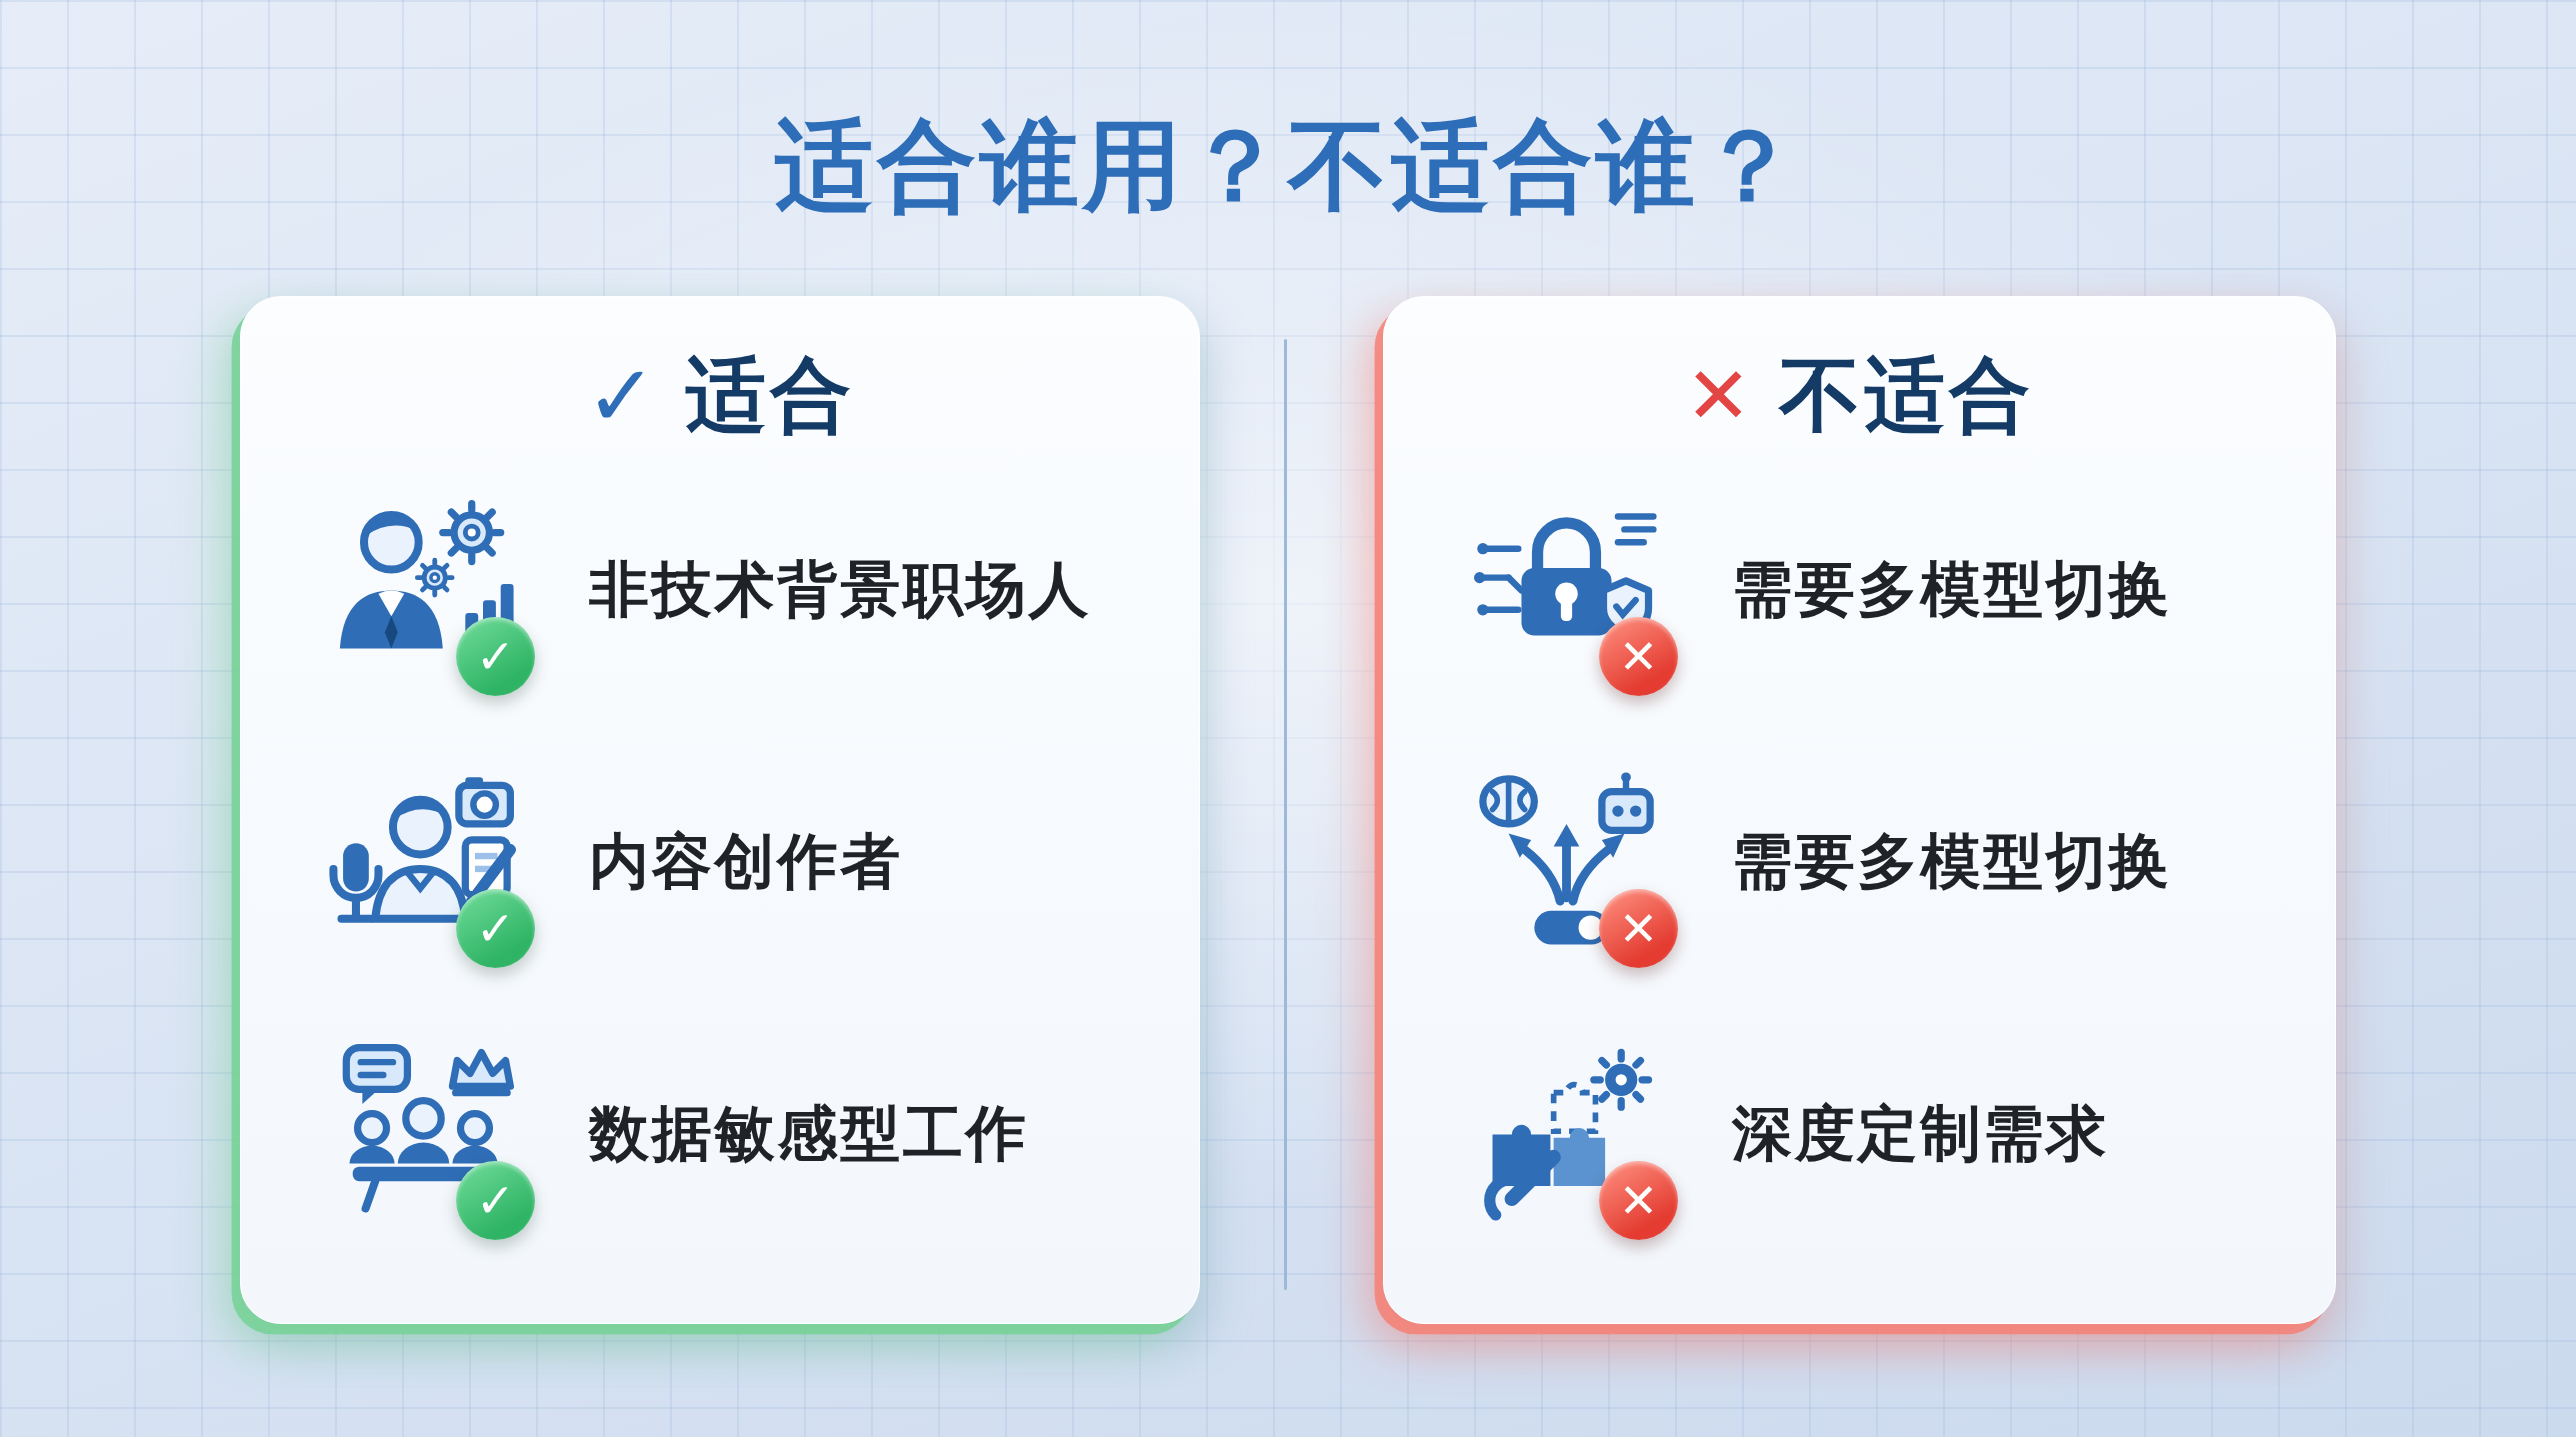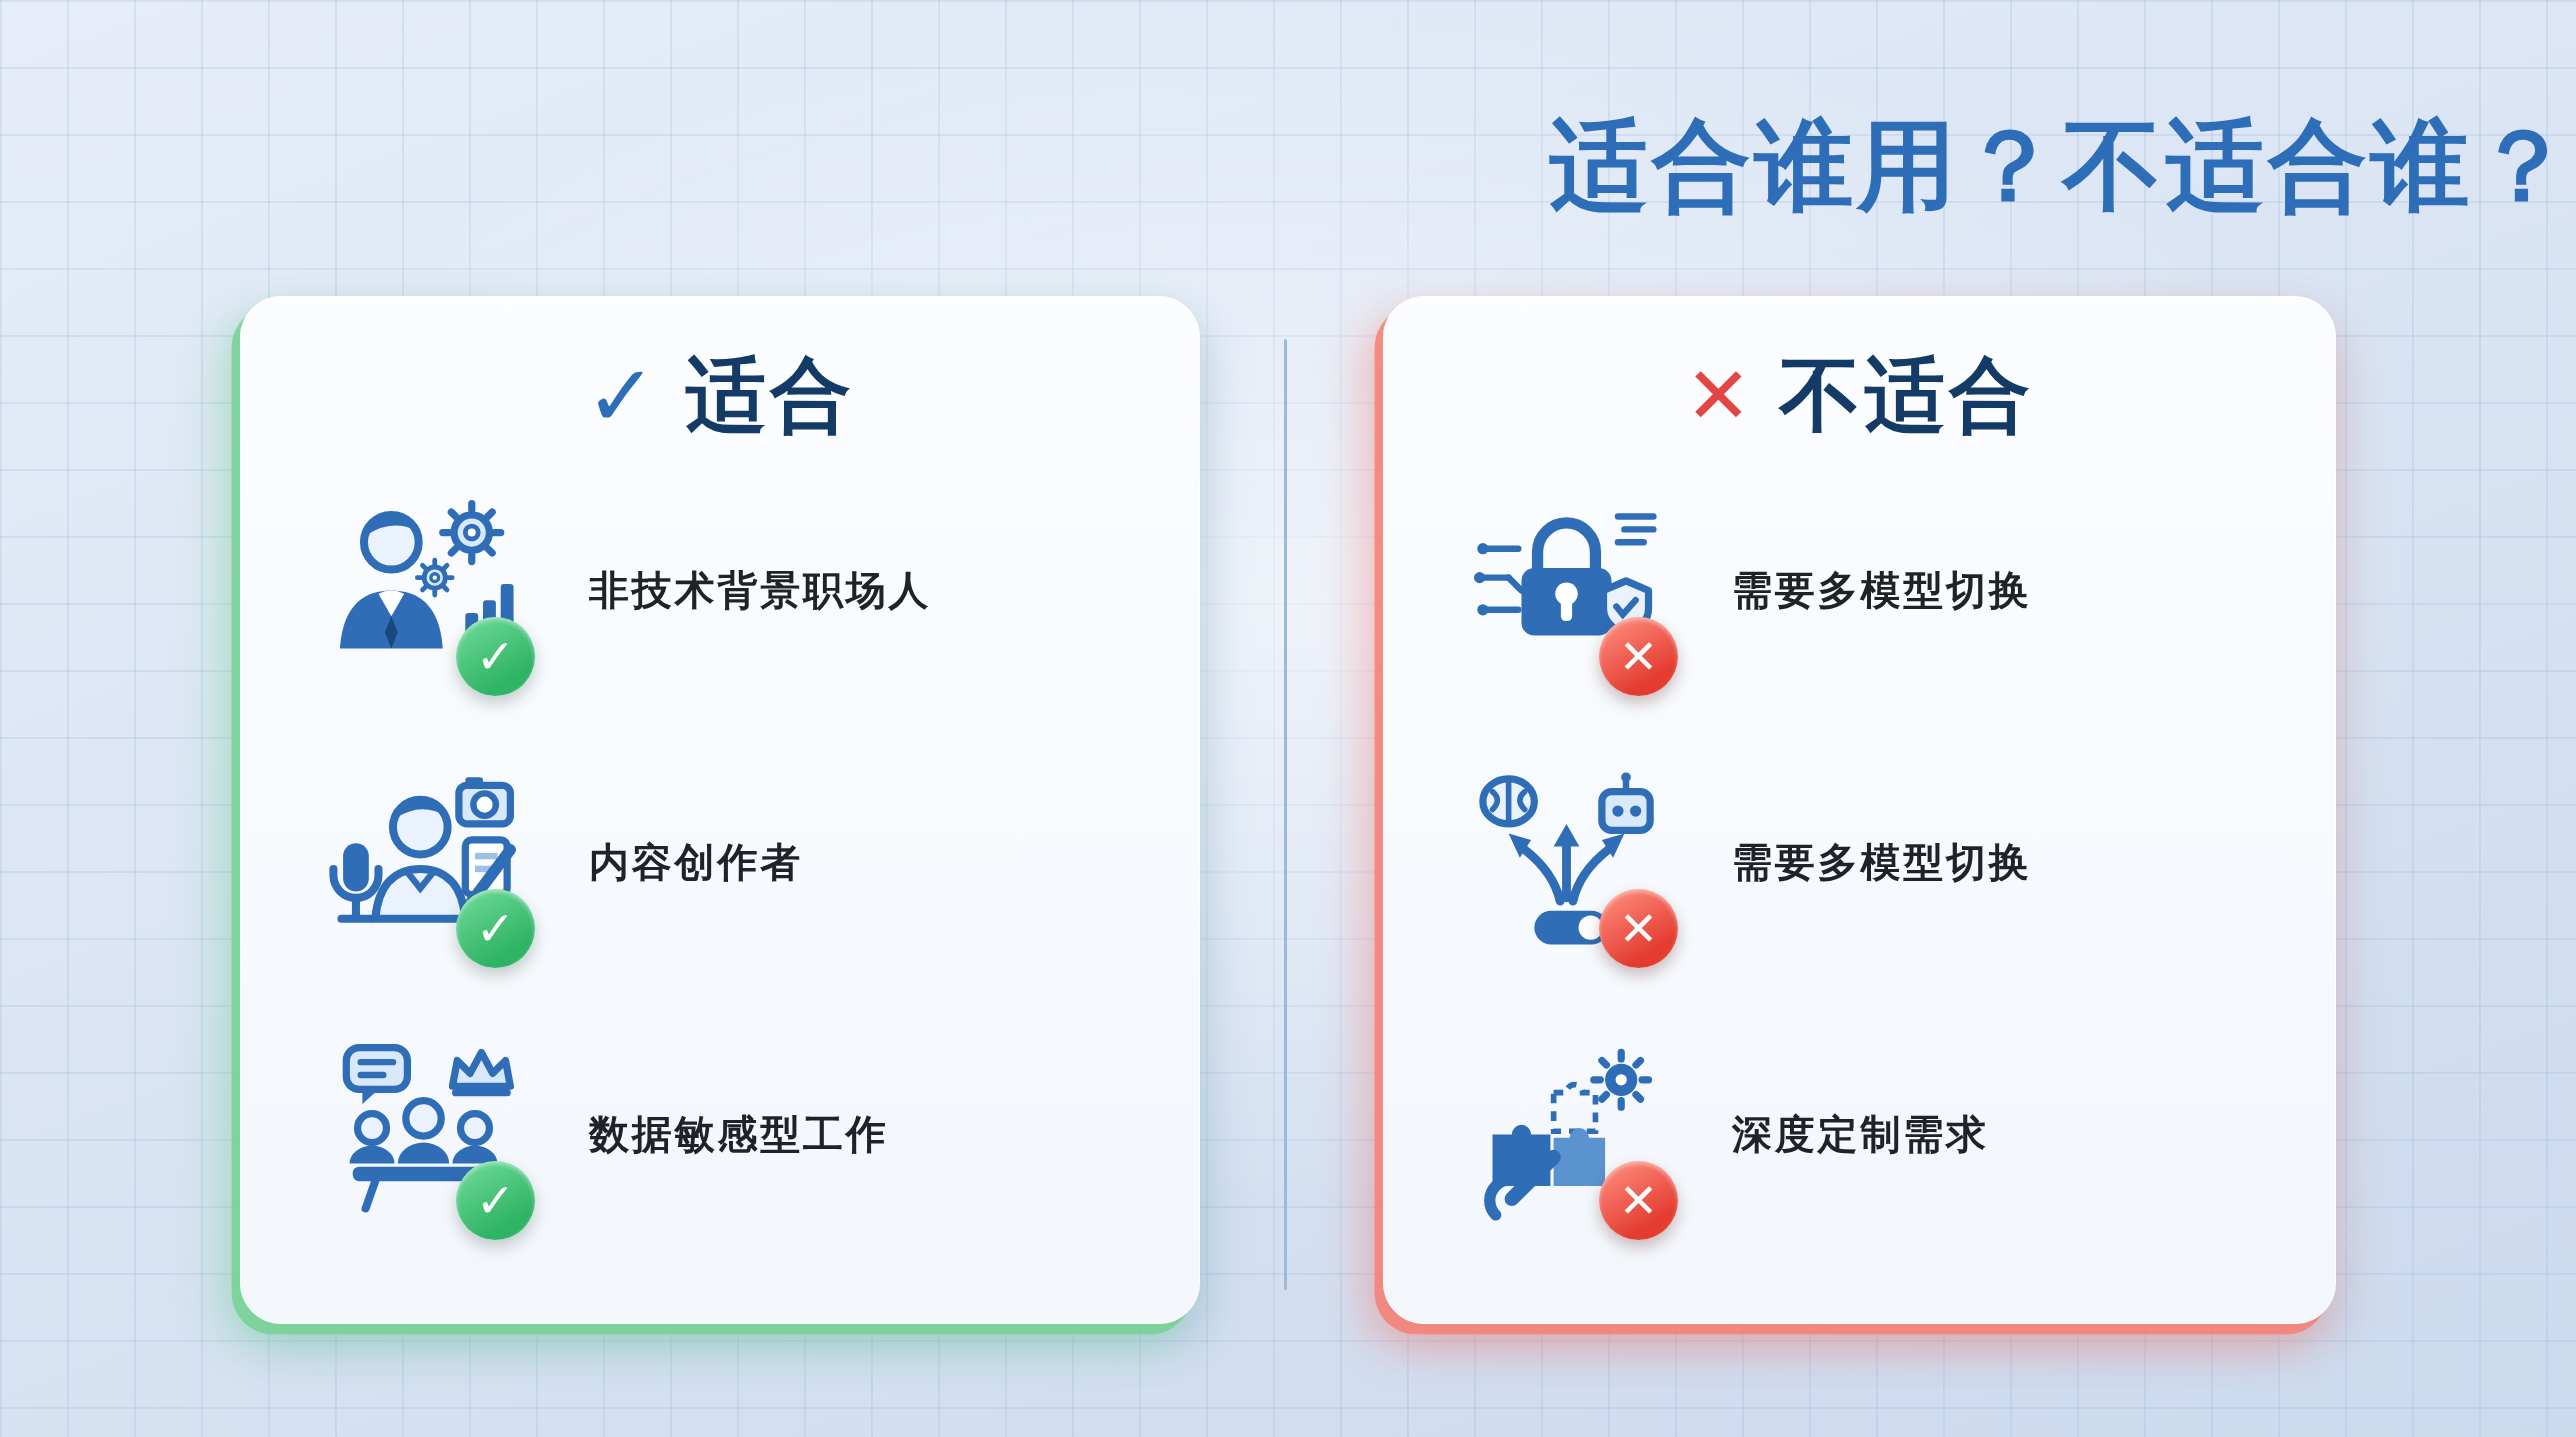--- a/index.html
+++ b/index.html
@@ -14,21 +14,21 @@
       linear-gradient(rgba(147,176,215,0.22) 1.9px, transparent 1.9px),
       linear-gradient(90deg, rgba(147,176,215,0.22) 1.9px, transparent 1.9px),
       linear-gradient(160deg, #e6edf8 0%, #d8e3f3 55%, #ccdaee 100%);
     background-size: auto, 67px 67px, 67px 67px, auto;
   }
   .canvas { position: absolute; inset: 0; }
 
   .title {
     position: absolute;
     top: 101px; left: 0; width: 100%;
-    text-align: right;
+    text-align: center;
     font-size: 99px;
     font-weight: 800;
     letter-spacing: 3.7px;
     color: #2e6eb8;
   }
 
   .card {
     position: absolute;
     top: 296px;
     height: 1028px;
@@ -112,21 +112,21 @@
     font-size: 47px;
     font-weight: 800;
     line-height: 1;
     box-shadow: 0 7.5px 15px rgba(40,70,50,0.25), inset 0 2.8px 4.7px rgba(255,255,255,0.45);
   }
   .badge-green { background: linear-gradient(150deg, #72dd9c 0%, #2fb465 75%); }
   .badge-red   { background: linear-gradient(150deg, #ff9484 0%, #e43c31 75%); box-shadow: 0 7.5px 15px rgba(90,30,25,0.28), inset 0 2.8px 4.7px rgba(255,255,255,0.45); }
 
   .item-label {
     margin-left: 69px;
-    font-size: 40px;
+    font-size: 60px;
     font-weight: 700;
     color: #1f2227;
     letter-spacing: 2.8px;
     white-space: nowrap;
   }
 </style>
 </head>
 <body>
 
 <div class="canvas">

